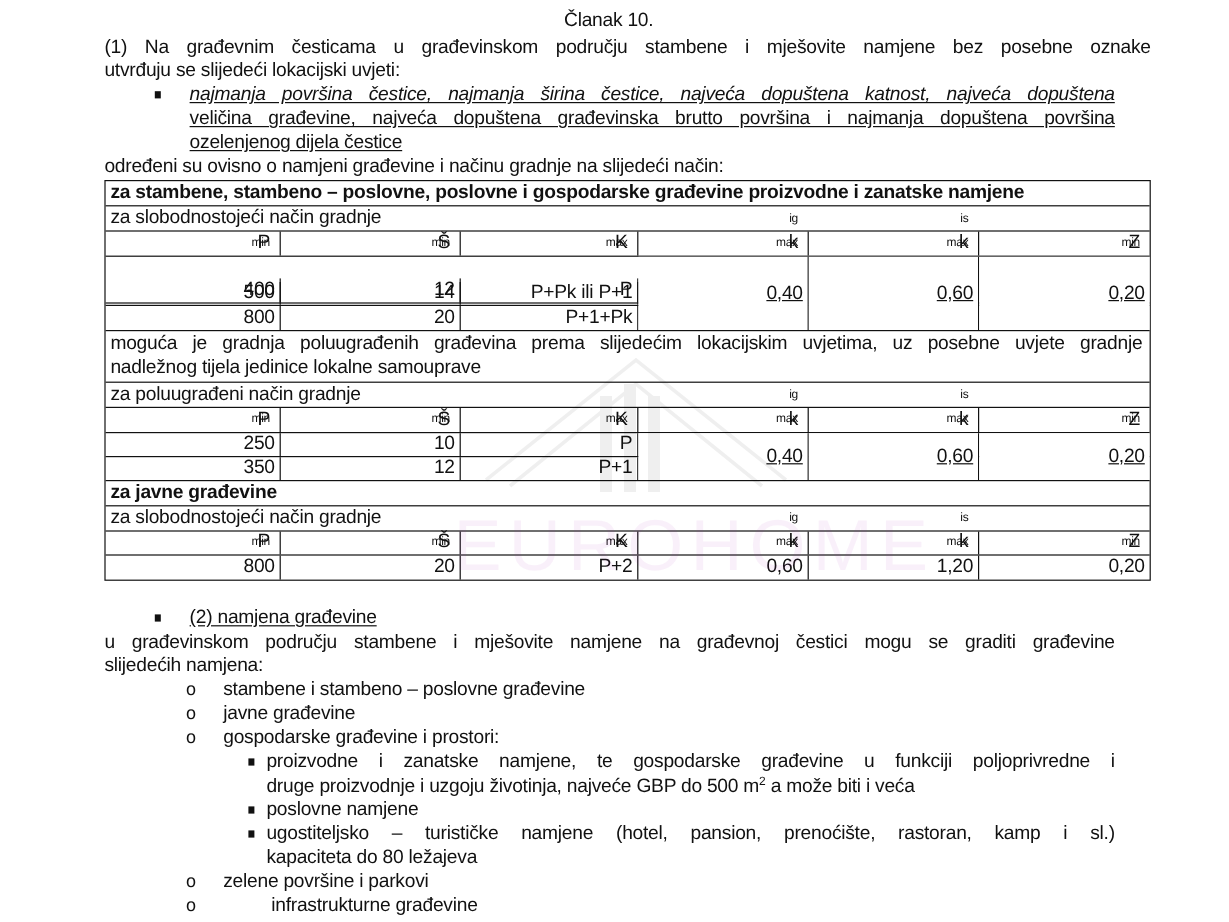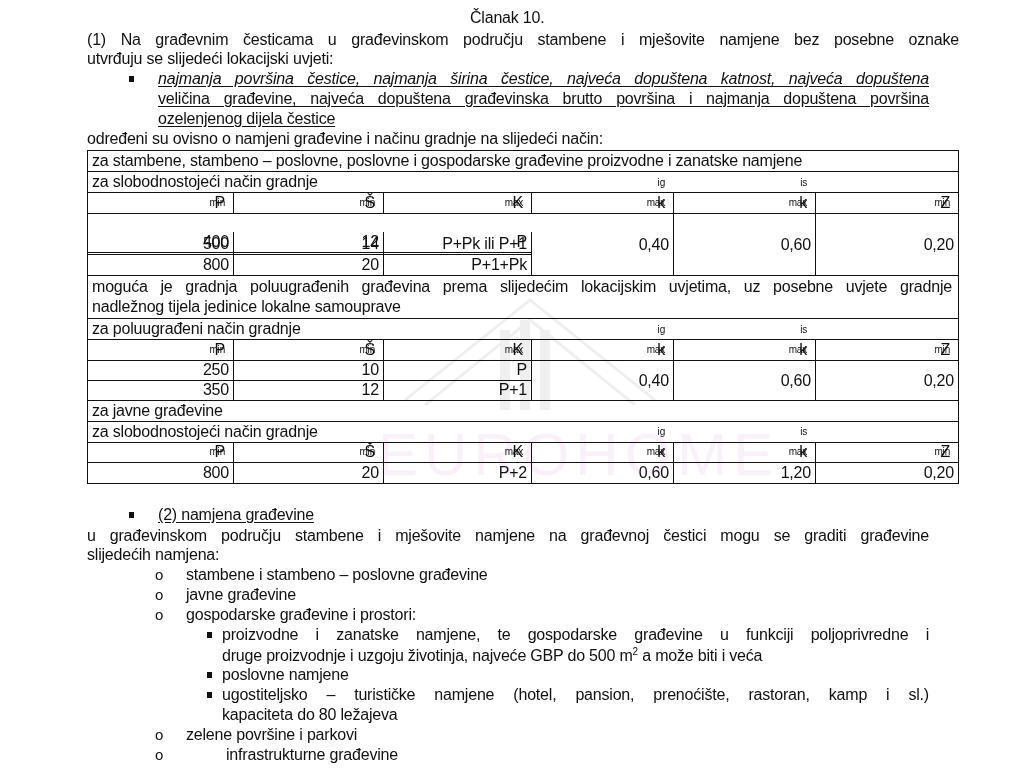--- a/index.html
+++ b/index.html
@@ -17,24 +17,24 @@
 
   
   .tbl { position: absolute; left: 87px; top: 150px; width: 872px; border: 1.5px solid #111; box-sizing: border-box; }
   .row { position: absolute; left: 0; width: 100%; border-bottom: 1.5px solid #111; box-sizing: border-box; }
   .row.last { border-bottom: none; }
   .cell { position: absolute; top: 0; height: 100%; box-sizing: border-box; border-right: 1.5px solid #111; text-align: right; padding-right: 4px; font-family: "Liberation Sans", sans-serif; font-size: 16px; }
   .cell.lastc { border-right: none; }
   .cell span { position: absolute; right: 4px; bottom: 0px; line-height: 20px; }
   .sub { font-size: 10px; }
   .fullrow { padding-left: 4px; line-height: 20px; font-size: 16px; }
-  .bold { font-weight: normal; }
+  .bold { font-weight: bold; }
   .merged { position: absolute; box-sizing: border-box; border-right: 1.5px solid #111; background: #fff; }
   .merged.lastc { border-right: none; }
-  .merged span { position: absolute; right: 4px; top: 50%; transform: translateY(-50%); line-height: 20px; }
+  .merged span { position: absolute; right: 4px; top: 50%; transform: translateY(-50%); line-height: 20px; text-decoration: underline; }
 
   .watermark { position: absolute; pointer-events: none; opacity: 0.06; color: #a21caf; }
 </style>
 </head>
 <body>
 
 <div class="abs" style="left:470px; top:9px; font-size:16px;">Članak 10.</div>
 
 <div class="line justify" style="top:30px;">(1) Na građevnim česticama u građevinskom području stambene i mješovite namjene bez posebne oznake</div>
 <div class="abs" style="left:87px; top:50px;">utvrđuju se slijedeći lokacijski uvjeti:</div>

